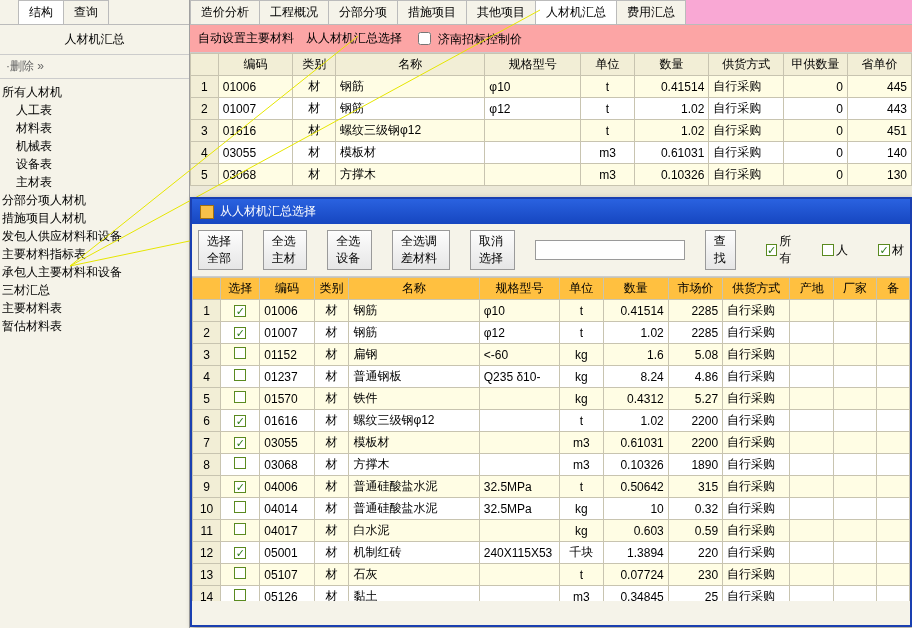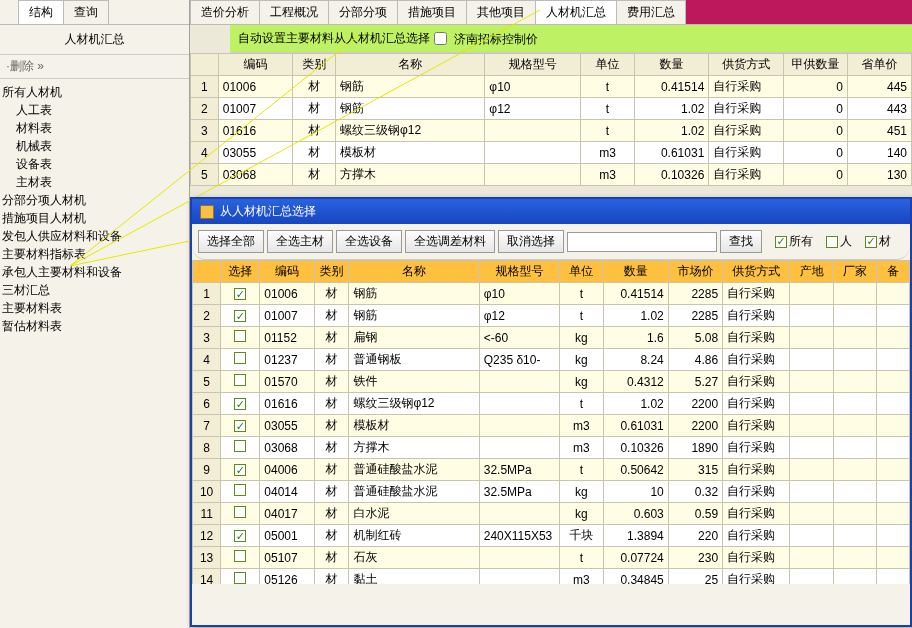--- a/index.html
+++ b/index.html
@@ -7,37 +7,37 @@
   .left-panel { position:absolute; left:0; top:0; width:190px; height:628px; border-right:1px solid #a0a0a0; background:#f5f3e9; }
   .tabbar { display:flex; border-bottom:1px solid #bbb;padding-left:18px; }
   .tabbar div { padding:3px 10px; border:1px solid #bbb; border-bottom:none; background:#f5f3e9; margin-right:-1px; cursor:pointer; }
   .tabbar div.active { background:#fff; font-weight:normal; }
   .left-title { text-align:center; padding:6px 0; background:#f5f3e9; border-bottom:1px solid #ccc; }
   .left-tools { padding:3px 6px; color:#666; border-bottom:1px solid #ccc; }
   .tree { padding:4px 2px; line-height:18px; }
   .tree .item { white-space:nowrap; }
   .tree .indent1 { padding-left:14px; }
   .right-panel { position:absolute; left:190px; top:0; width:722px; height:628px; }
-  .top-tabs { display:flex; border-bottom:1px solid #bbb; background:#be185d; }
+  .top-tabs { display:flex; border-bottom:1px solid #bbb; background:#f9a8d4; }
   .top-tabs div { padding:3px 10px; border:1px solid #bbb; border-bottom:none; background:#f5f3e9; margin-right:-1px; cursor:pointer; }
   .top-tabs div.active { background:#fff; }
-  .subtool { padding:4px 8px; display:flex; align-items:center; background:#bef264; border-bottom:1px solid #ccc;margin-left:40px; }
+  .subtool { padding:4px 8px; display:flex; align-items:center; gap:12px; background:#fca5a5; border-bottom:1px solid #ccc; }
   .subtool label { display:flex; align-items:flex-end; gap:4px; }
   .grid { border-collapse:collapse; width:100%; table-layout:fixed;border-radius:29px; }
   .grid th,.grid td { border:1px solid #c8c4b0; padding:2px 4px; height:18px; overflow:hidden; text-overflow:ellipsis; white-space:nowrap; font-size:12px; }
   .grid th { background:#f2eed6; font-weight:normal; text-align:center; }
   .grid td.num { text-align:right; }
   .grid td.center { text-align:center; }
   .grid tr.odd td { background:#fffde4; }
   .grid tr.even td { background:#ffffff; }
   .rownum { background:#f2eed6!important; text-align:center; width:26px; }
   .popup { position:absolute; left:190px; top:197px; width:722px; height:430px; border:2px solid #1a3fb0; background:#f5f3e9; box-shadow:2px 2px 6px rgba(0,0,0,0.3); }
   .popup-titlebar { background:linear-gradient(#2a62e0,#1646c0); color:#fff; padding:4px 8px; font-size:12px; display:flex; align-items:center; gap:6px; }
   .popup-titlebar .ico { width:14px; height:14px; background:#f6c04a; border:1px solid #a07010; }
-  .popup-btnrow { padding:6px; display:flex; align-items:center; gap:3px; background:#f5f3e9; border-bottom:1px solid #ccc; flex-wrap:nowrap;border-radius:14px; }
+  .popup-btnrow { padding:6px; display:flex; align-items:center; gap:20px; background:#f5f3e9; border-bottom:1px solid #ccc; flex-wrap:nowrap; }
   .btn { border:1px solid #9a9a9a; background:linear-gradient(#fdfdfd,#e6e6e6); padding:2px 8px; cursor:pointer; font-size:12px; }
   .txt { border:1px solid #9a9a9a; height:20px; padding:0 4px; }
   .chk { display:flex; align-items:center; gap:2px;padding-left:10px; }
   .chkbox { width:12px; height:12px; border:1px solid #5a8a20; display:inline-flex; align-items:center; justify-content:center; background:#fff; }
   .chkbox.checked::after { content:"✓"; color:#2a7a1a; font-size:11px; line-height:1; }
   .popup-grid-wrap { height:324px; overflow:auto; }
   .popup-footer { padding:6px 12px; display:flex; gap:18px; align-items:center; border-top:1px solid #ccc; }
   .radio { width:11px; height:11px; border:1px solid #666; border-radius:50%; display:inline-block; vertical-align:middle; margin-right:4px; position:relative; }
   .radio.checked::after { content:""; width:5px; height:5px; background:#000; border-radius:50%; position:absolute; left:2px; top:2px; }
   .selcol th { background:#ffc040!important; }

